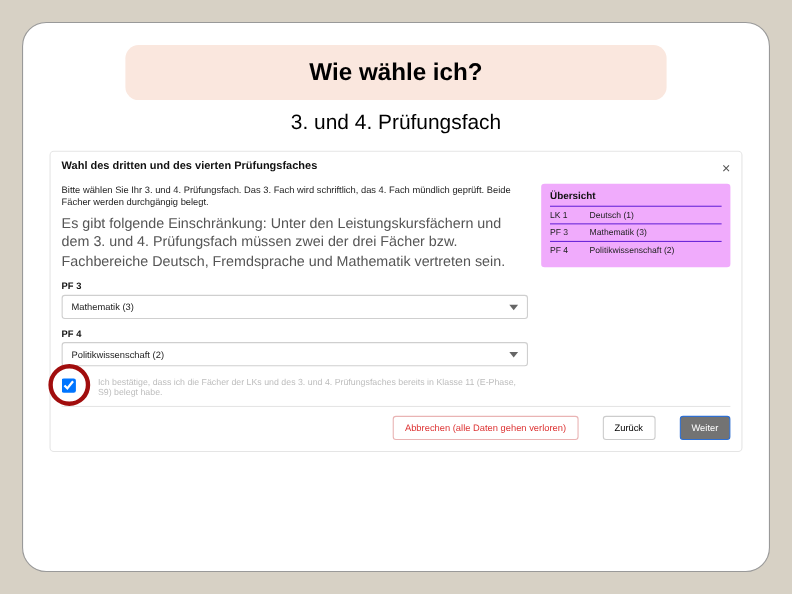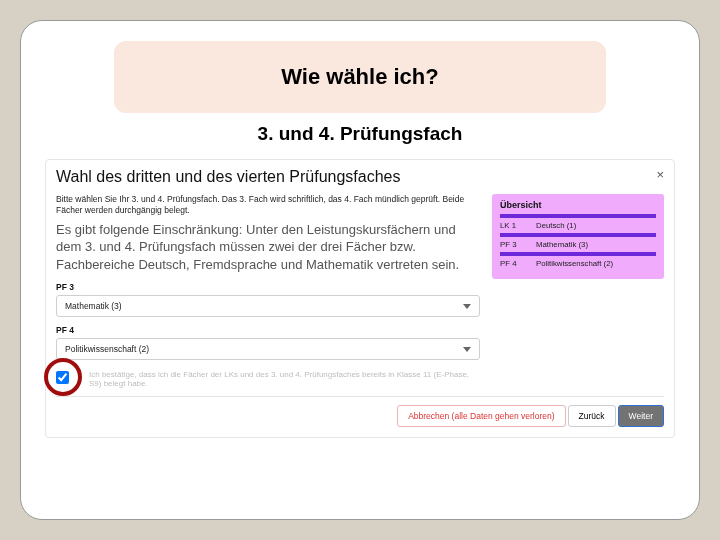--- a/index.html
+++ b/index.html
@@ -13,47 +13,47 @@
     width: 680px; height: 500px;
     background: #fff;
     border: 1px solid #999;
     border-radius: 22px;
     padding: 20px 24px;
     position: relative;
   }
   .title-bar {
     background: #fae7de;
     border-radius: 12px;
-    padding: 23px 0;
+    padding: 12px 0;
     text-align: center;
     margin: 0 auto 10px;
     width: 78%;
   }
   .title-bar h1 {
     font-size: 22px; font-weight: bold; color: #000;
     font-family: Verdana, Arial, sans-serif;
   }
   .subtitle {
     text-align: center;
-    font-size: 19px; font-weight: bold; color: #000;
+    font-size: 19px; font-weight: normal; color: #000;
     font-family: Verdana, Arial, sans-serif;
     margin-bottom: 14px;
   }
   .panel {
     border: 1px solid #e5e5e5;
     border-radius: 4px;
     padding: 8px 10px 10px;
     font-size: 9px;
     color: #222;
     position: relative;
   }
   .panel-head {
     display: flex; justify-content: space-between; align-items: flex-start;
   }
-  .panel-title { font-weight: normal; font-size: 16px; color: #111; }
+  .panel-title { font-weight: bold; font-size: 10px; color: #111; }
   .close { font-size: 13px; color: #555; cursor: pointer; line-height: 1; }
   .columns {
     display: flex; gap: 12px; margin-top: 8px;
   }
   .left { flex: 1 1 auto; }
   .right { flex: 0 0 172px; }
   .instructions { font-size: 8.5px; line-height: 1.35; color: #222; margin-bottom: 4px; }
   .note { font-size: 13px; color: #555; line-height: 1.35; margin-bottom: 8px; }
   .field-label { font-weight: bold; font-size: 8.5px; margin-bottom: 3px; display: block; color:#111;}
   .select {
@@ -73,21 +73,21 @@
     border-top: 5px solid #666;
   }
   .overview {
     background: #f0abfc;
     border-radius: 3px; padding: 6px 8px 8px;
   }
   .overview-title { font-weight: bold; font-size: 9px; margin-bottom: 4px; color:#111;}
   .ov-row {
     display: flex; gap: 6px; font-size: 7.8px; color: #222;
     padding: 3px 0;
-    border-top: 4px solid #6d28d9;
+    border-top: 1px solid #6d28d9;
   }
   .ov-row:first-of-type { border-top: 1px solid #f1b9b9; }
   .ov-key { flex: 0 0 30px; color:#222; }
   .ov-val { flex: 1 1 auto; }
   .confirm-row {
     display: flex; align-items: flex-start; gap: 20px;
     font-size: 8px; color: #bdbdbd;
     margin-top: 10px;
     position: relative;
   }
@@ -95,21 +95,21 @@
   .red-circle {
     position: absolute;
     left: -12px; top: -12px;
     width: 38px; height: 38px;
     border: 4px solid #a10d0d;
     border-radius: 50%;
     pointer-events: none;
   }
   .divider { border: none; border-top: 1px solid #e5e5e5; margin: 8px 0; }
   .btn-row {
-    display: flex; justify-content: flex-end; gap: 2px;
+    display: flex; justify-content: flex-end; gap: 22px;
   }
   .btn {
     font-size: 8.5px;
     padding: 5px 10px;
     border-radius: 3px;
     border: 1px solid #ccc;
     background: #fff;
     cursor: pointer;
   }
   .btn-danger { color: #d33; border-color: #e9b4b4; }

